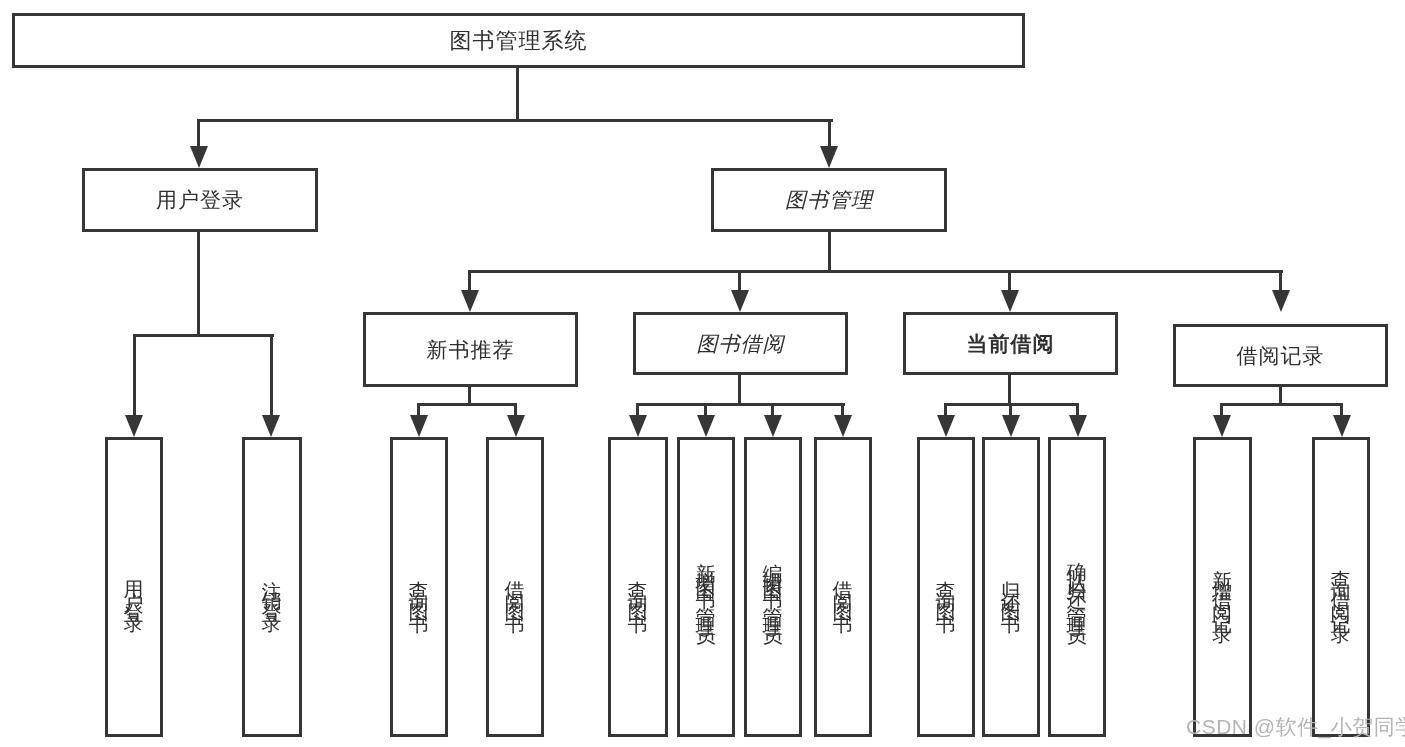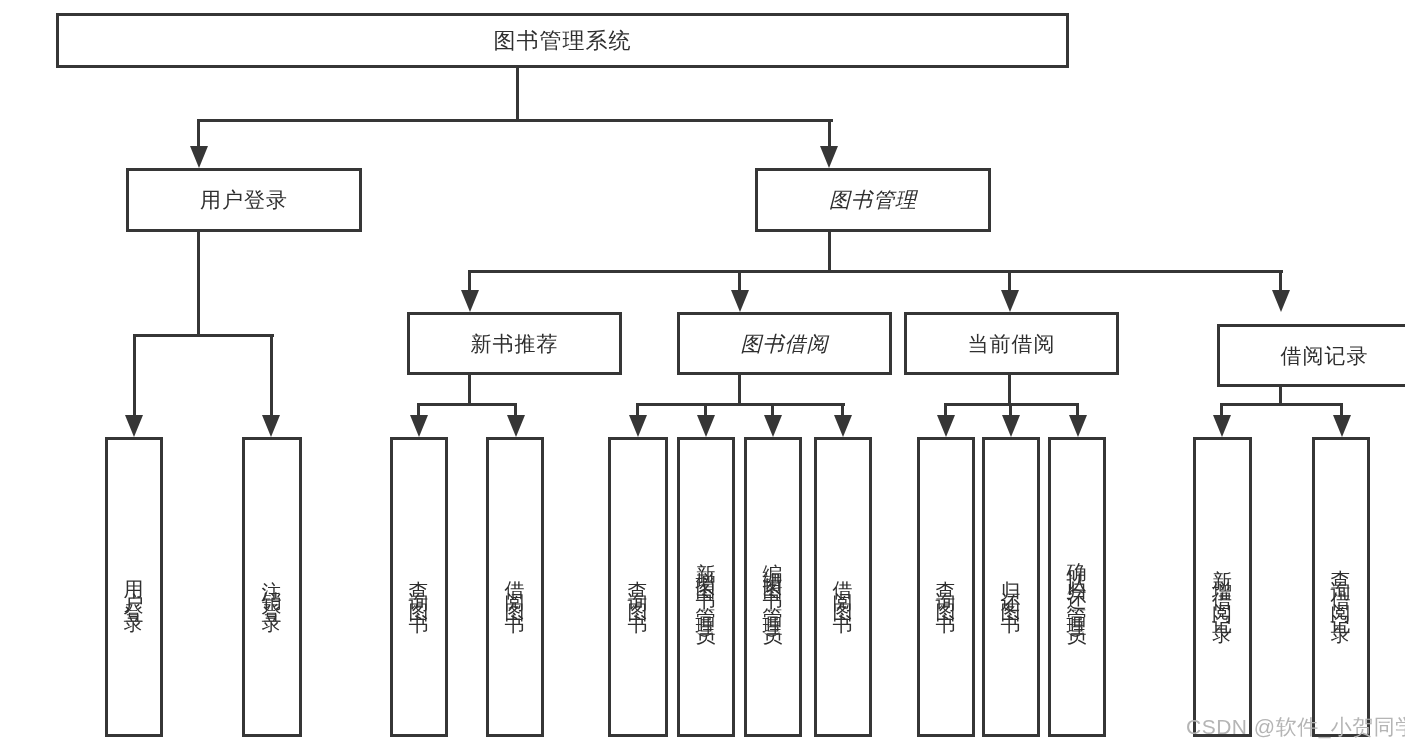--- a/index.html
+++ b/index.html
@@ -23,21 +23,21 @@
   .node {
     position: absolute;
     background: var(--box-bg);
     border: 3px solid var(--line);
     display: flex;
     align-items: center;
     justify-content: center;
     color: var(--text);
     z-index: 2;
   }
-  .node.h { font-size: 21px; letter-spacing: 1px; margin-left: 44px; }
+  .node.h { font-size: 21px; letter-spacing: 1px; }
   .node.root { font-size: 22px; }
   .node.leaf {
     font-size: 20px;
     z-index: 2;
   }
   .vtext {
     writing-mode: vertical-rl;
     text-orientation: mixed;
     letter-spacing: 11px;
     line-height: 1;
@@ -108,27 +108,27 @@
   <div class="hline" style="left:468px; top:270px; width:815px;"></div>
   <div class="vline" style="left:468px; top:270px; height:24px;"></div>
   <div class="vline" style="left:738px; top:270px; height:24px;"></div>
   <div class="vline" style="left:1008px; top:270px; height:24px;"></div>
   <div class="vline" style="left:1279px; top:270px; height:24px;"></div>
   <div class="arrow" style="left:461px; top:290px;"></div>
   <div class="arrow" style="left:731px; top:290px;"></div>
   <div class="arrow" style="left:1001px; top:290px;"></div>
   <div class="arrow" style="left:1272px; top:290px;"></div>
 
-  <div class="node h" style="left:363px; top:312px; width:215px; height:63px;align-items:center;">
+  <div class="node h" style="left:363px; top:312px; width:215px; height:75px;align-items:center;">
     <span>新书推荐</span>
   </div>
   <div class="node h" style="left:633px; top:312px; width:215px; height:63px;font-style:italic;">
     <span>图书借阅</span>
   </div>
-  <div class="node h" style="left:860px; top:312px; width:215px; height:63px;">
+  <div class="node h" style="left:903px; top:312px; width:215px; height:63px;font-weight:bold;">
     <span>当前借阅</span>
   </div>
   <div class="node h" style="left:1173px; top:324px; width:215px; height:63px;">
     <span>借阅记录</span>
   </div>
 
   <div class="vline" style="left:468px; top:375px; height:30px;"></div>
   <div class="hline" style="left:417px; top:403px; width:100px;"></div>
   <div class="vline" style="left:417px; top:403px; height:16px;"></div>
   <div class="vline" style="left:514px; top:403px; height:16px;"></div>

